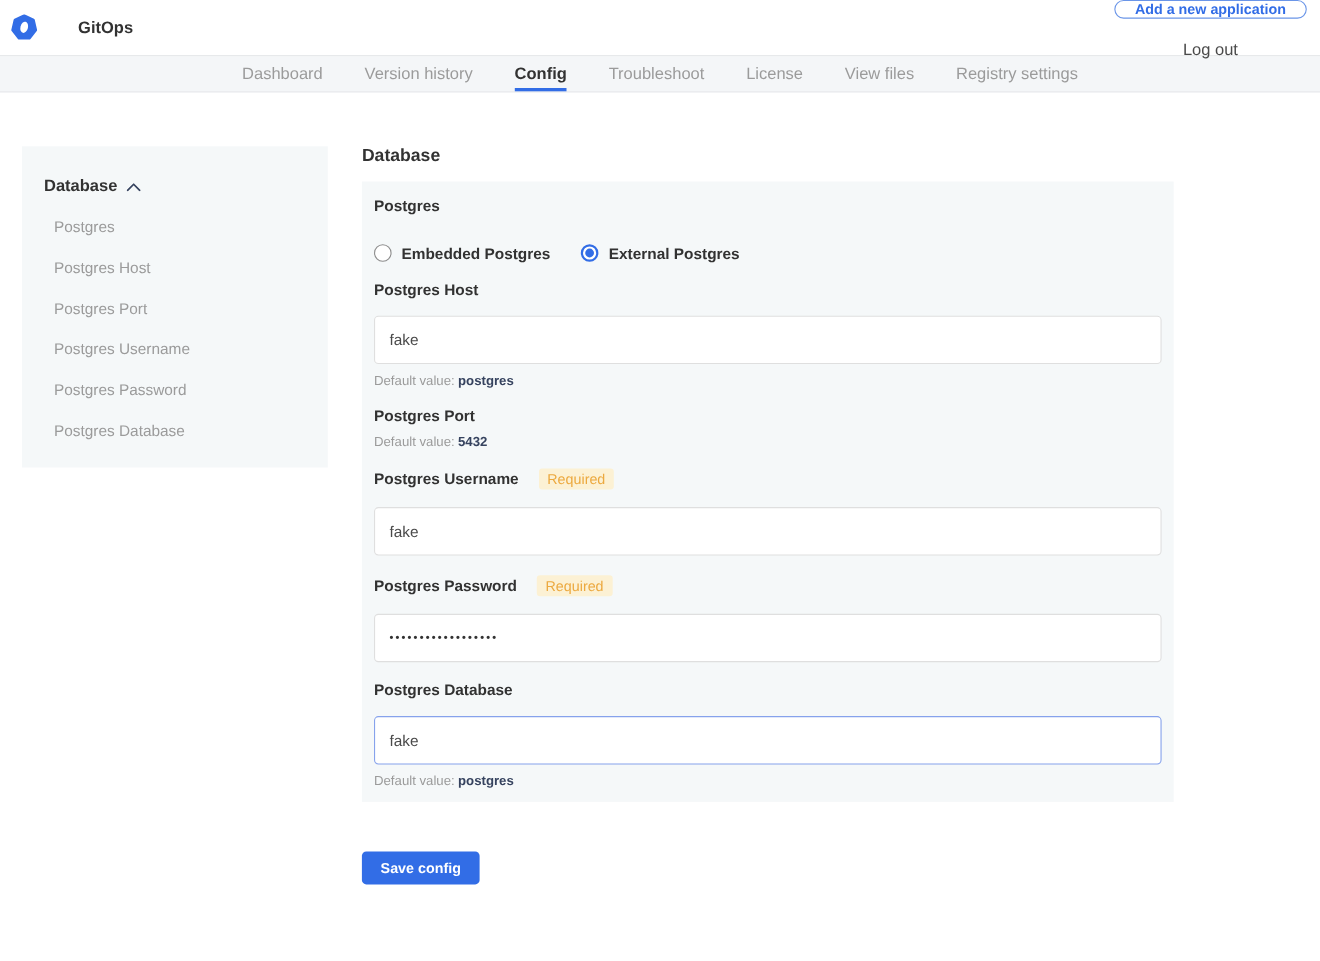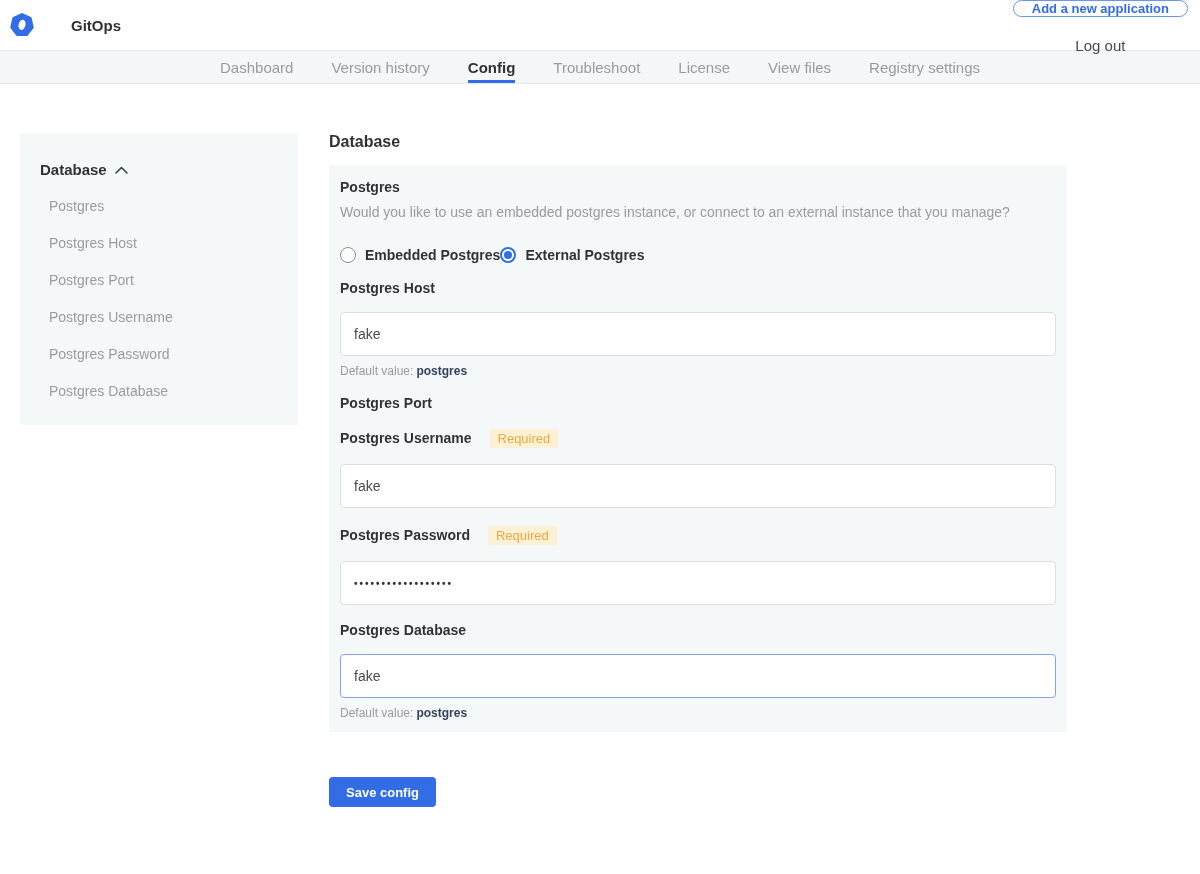--- a/index.html
+++ b/index.html
@@ -35,21 +35,21 @@
   .sidebar-item { font-size:14px; color:#9b9b9b; margin-top:21px; cursor:pointer; }
   .sidebar-item:first-child { margin-top:0; }
 
   .main-col { margin-left:31px; width:738px; }
   .page-title { font-size:16px; font-weight:700; color:#323232; line-height:18px; margin-bottom:14px; }
 
   .panel { background:#f5f8f9; padding:15px 11px 12px 11px; }
   .group-title { font-size:14px; font-weight:700; color:#323232; line-height:15px; }
   .group-help { font-size:14px; color:#9b9b9b; line-height:15px; margin-top:10px; }
 
-  .radio-row { display:flex; align-items:center; margin-top:27px; }
+  .radio-row { display:flex; align-items:center; gap:28px; margin-top:27px; }
   .radio-opt { display:flex; align-items:center; gap:9px; cursor:pointer; }
   .radio-circle { width:16px; height:16px; border-radius:50%; background:#fff;
     border:1px solid #8d8d8d; position:relative; flex:0 0 auto; }
   .radio-circle.checked { border:2px solid #326de6; }
   .radio-circle.checked::after { content:""; position:absolute; left:2px; top:2px; width:8px; height:8px;
     border-radius:50%; background:#326de6; }
   .radio-label { font-size:14px; font-weight:700; color:#323232; }
 
   .field { margin-top:18px; }
   .field-label-row { display:flex; align-items:center; }
@@ -114,21 +114,20 @@
       <div class="sidebar-item">Postgres Password</div>
       <div class="sidebar-item">Postgres Database</div>
     </div>
   </aside>
 
   <main class="main-col">
     <h2 class="page-title">Database</h2>
 
     <section class="panel">
       <h3 class="group-title">Postgres</h3>
-      <p class="group-help">Would you like to use an embedded postgres instance, or connect to an external instance that you manage?</p>
 
       <div class="radio-row">
         <div class="radio-opt">
           <span class="radio-circle"></span>
           <span class="radio-label">Embedded Postgres</span>
         </div>
         <div class="radio-opt">
           <span class="radio-circle checked"></span>
           <span class="radio-label">External Postgres</span>
         </div>
@@ -140,20 +139,23 @@
         </div>
         <input type="text" value="fake" style="">
         <div class="hint">
           <span>Default value:</span><b>postgres</b>
         </div>
       </div>
 
       <div class="field">
         <div class="field-label-row">
           <span class="field-label">Postgres Port</span>
+        </div>
+        <div class="hint">
+          <span>Default value:</span><b>5432</b>
         </div>
       </div>
 
       <div class="field">
         <div class="field-label-row">
           <span class="field-label">Postgres Username</span>
           <span class="req-badge">Required</span>
         </div>
         <input type="text" value="fake" style="">
       </div>

